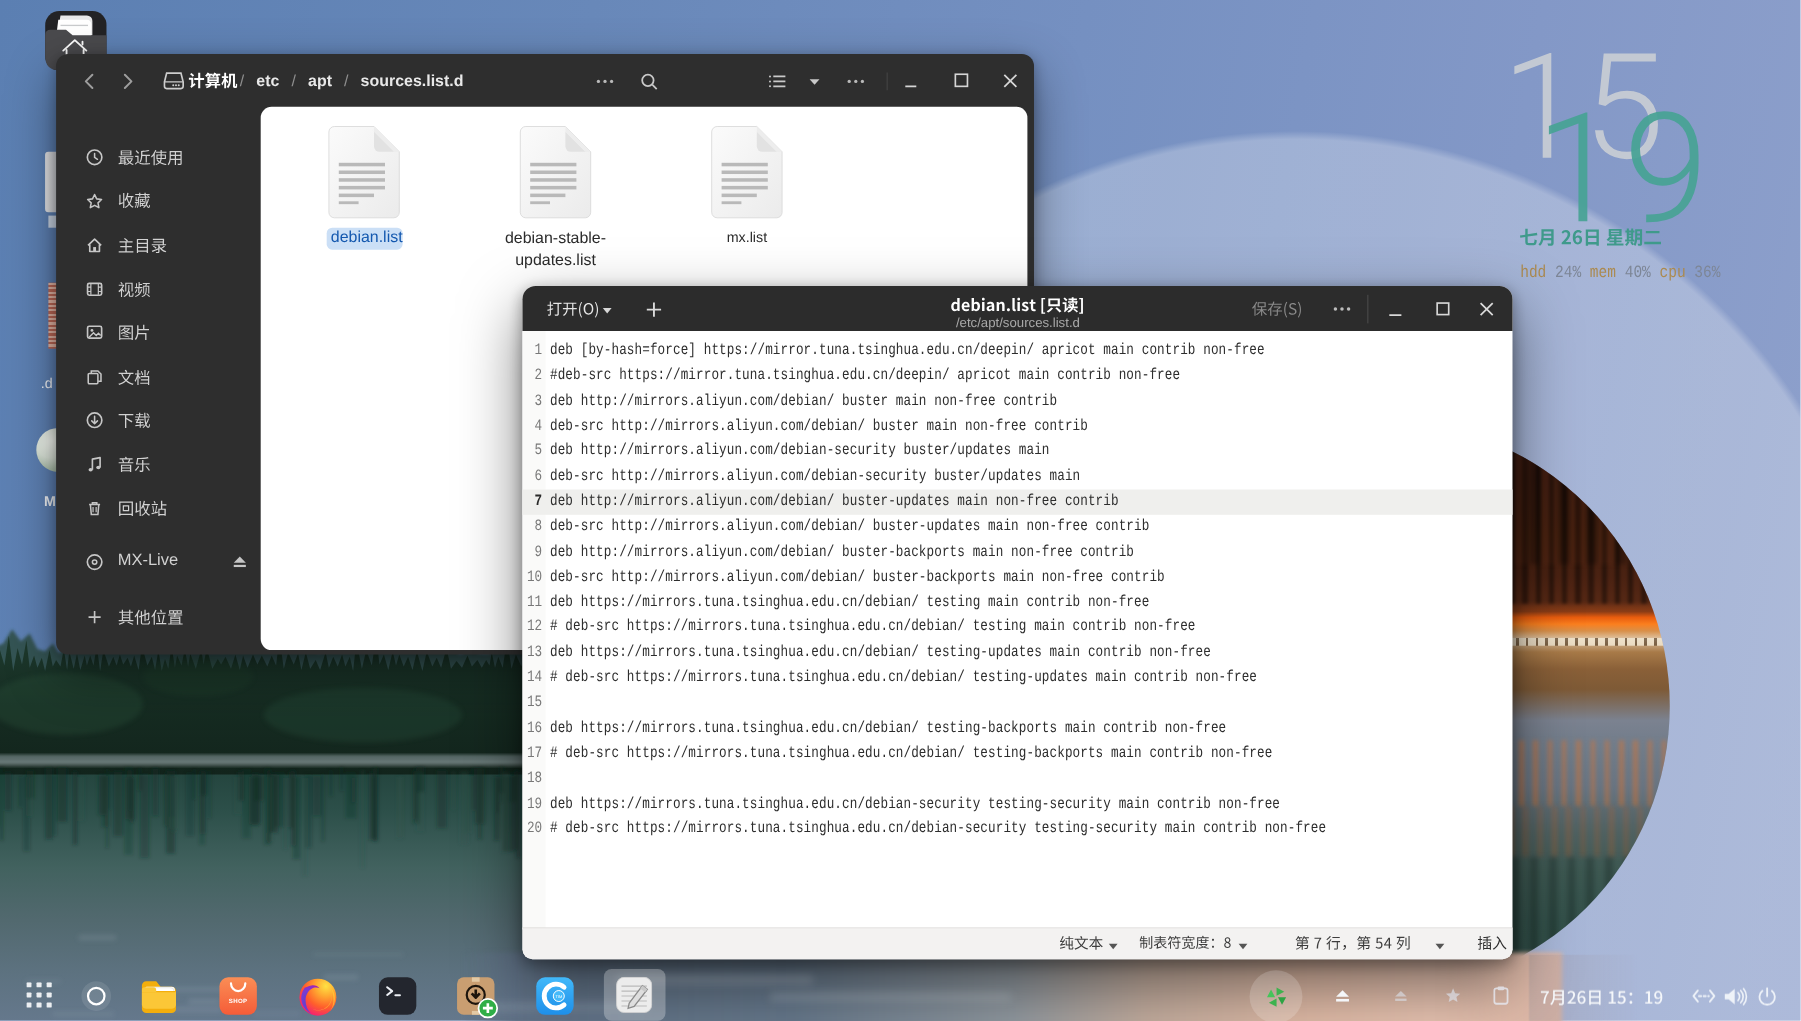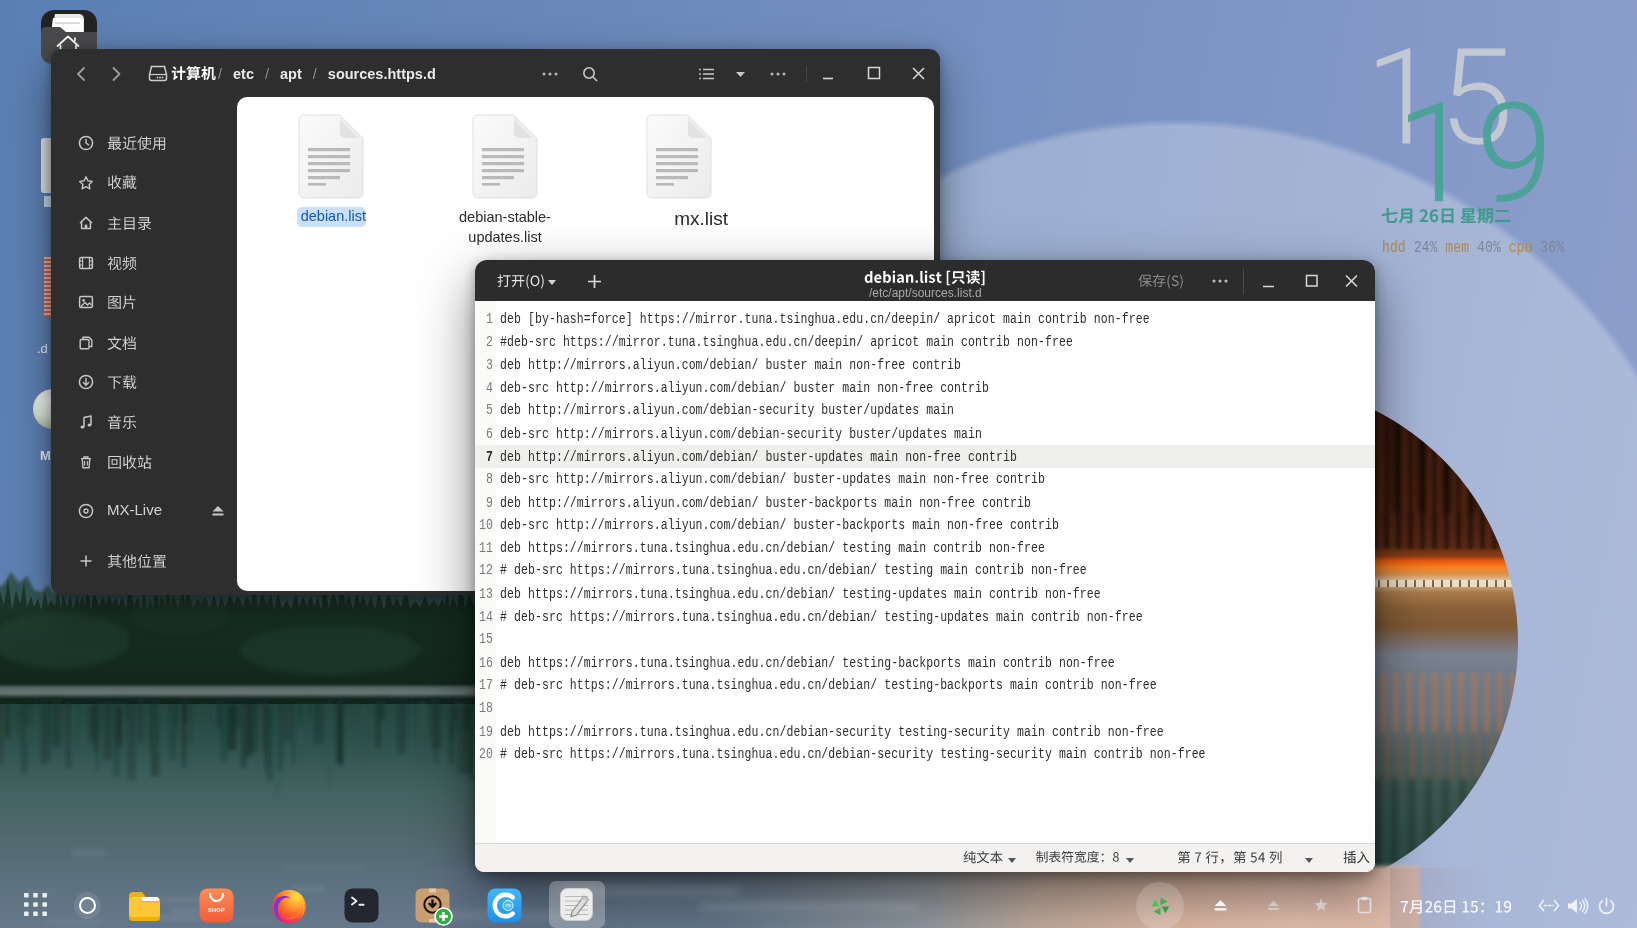--- a/index.html
+++ b/index.html
@@ -298,21 +298,21 @@
       <svg class="abs" style="left:816px;top:17px" width="60" height="16" viewBox="0 0 60 16">
         <g fill="none" stroke="#d5d5d5" stroke-width="1.5">
           <rect x="1.5" y="1.5" width="11" height="11"></rect>
           <path d="M46 2 l11 11 M57 2 l-11 11" stroke-width="1.6"></path>
         </g>
       </svg>
     </div>
 <svg style="position:absolute;left:171px;top:63.1px;" width="45" height="21" viewBox="0 -15.9 45.0 21.1">
       <path fill="#ffffff" d="M1.7 -11.4C2.6 -10.7 3.7 -9.7 4.2 -9.1L5.4 -10.4C4.9 -11.0 3.7 -12.0 2.9 -12.6ZM0.6 -8.1V-6.3H2.8V-1.8C2.8 -1.1 2.3 -0.6 1.9 -0.4C2.2 -0.0 2.7 0.8 2.8 1.3C3.1 0.9 3.7 0.5 6.7 -1.7C6.5 -2.1 6.2 -2.9 6.1 -3.4L4.6 -2.3V-8.1ZM9.1 -12.7V-8.0H5.5V-6.1H9.1V1.3H11.0V-6.1H14.5V-8.0H11.0V-12.7Z M19.3 -6.6H26.0V-6.1H19.3ZM19.3 -5.1H26.0V-4.5H19.3ZM19.3 -8.2H26.0V-7.6H19.3ZM23.7 -12.9C23.4 -12.0 22.9 -11.2 22.3 -10.6V-11.8H19.0L19.3 -12.4L17.6 -12.9C17.1 -11.7 16.2 -10.6 15.3 -9.9C15.7 -9.6 16.4 -9.2 16.8 -8.9C17.2 -9.3 17.6 -9.8 18.1 -10.3H18.4C18.6 -10.0 18.8 -9.6 19.0 -9.2H17.5V-3.4H19.3V-2.5H15.7V-1.1H18.7C18.2 -0.7 17.4 -0.3 15.9 0.0C16.3 0.4 16.8 1.0 17.0 1.3C19.4 0.7 20.5 -0.1 20.9 -1.1H24.3V1.3H26.1V-1.1H29.3V-2.5H26.1V-3.4H27.9V-9.2H26.5L27.5 -9.7C27.4 -9.9 27.3 -10.1 27.0 -10.3H29.3V-11.8H25.1C25.2 -12.0 25.4 -12.2 25.4 -12.4ZM24.3 -2.5H21.1V-3.4H24.3ZM22.9 -9.2H19.6L20.6 -9.6C20.5 -9.8 20.4 -10.1 20.2 -10.3H22.1C21.9 -10.2 21.8 -10.0 21.6 -9.9C21.9 -9.8 22.5 -9.5 22.9 -9.2ZM23.3 -9.2C23.6 -9.6 24.0 -9.9 24.3 -10.3H25.1C25.4 -10.0 25.7 -9.6 25.9 -9.2Z M37.3 -11.9V-7.0C37.3 -4.8 37.1 -1.8 35.1 0.2C35.5 0.4 36.3 1.0 36.5 1.3C38.7 -0.9 39.1 -4.5 39.1 -7.0V-10.2H40.9V-1.2C40.9 0.1 41.1 0.5 41.3 0.8C41.6 1.1 42.0 1.2 42.4 1.2C42.6 1.2 43.0 1.2 43.2 1.2C43.6 1.2 43.9 1.1 44.2 0.9C44.4 0.7 44.6 0.4 44.7 -0.0C44.7 -0.4 44.8 -1.5 44.8 -2.3C44.4 -2.5 43.9 -2.8 43.5 -3.0C43.5 -2.1 43.5 -1.4 43.5 -1.1C43.5 -0.8 43.4 -0.6 43.4 -0.6C43.3 -0.5 43.3 -0.5 43.2 -0.5C43.1 -0.5 43.0 -0.5 42.9 -0.5C42.9 -0.5 42.8 -0.5 42.8 -0.6C42.7 -0.6 42.7 -0.8 42.7 -1.2V-11.9ZM32.9 -12.8V-9.6H30.7V-7.9H32.7C32.2 -6.1 31.3 -4.1 30.3 -2.9C30.6 -2.5 31.0 -1.7 31.2 -1.2C31.8 -2.1 32.4 -3.3 32.9 -4.7V1.3H34.6V-5.0C35.1 -4.3 35.5 -3.6 35.7 -3.1L36.8 -4.5C36.5 -4.9 35.1 -6.5 34.6 -7.0V-7.9H36.6V-9.6H34.6V-12.8Z"></path>
     </svg>
-<div class="abs" style="left:218px;top:66px;font-size:14.5px;font-weight:bold;color:#e8e8e8"><span style="color:#8f8f8f;font-weight:normal">/</span><span style="padding:0 11px">etc</span><span style="color:#8f8f8f;font-weight:normal">/</span><span style="padding:0 11px">apt</span><span style="color:#8f8f8f;font-weight:normal">/</span><span style="padding-left:11px">sources.https.d</span></div>
+<div class="abs" style="left:218px;top:66px;font-size:14.5px;font-weight:bold;color:#e8e8e8"><span style="color:#8f8f8f;font-weight:normal">/</span><span style="padding:0 11px">etc</span><span style="color:#8f8f8f;font-weight:normal">/</span><span style="padding:0 11px">apt</span><span style="color:#8f8f8f;font-weight:normal">/</span><span style="padding-left:11px">sources.list.d</span></div>
 <svg class="abs" style="left:78px;top:135.0px" width="16" height="16" viewBox="0 0 16 16">
       <circle cx="8" cy="8" r="6.6" fill="none" stroke="#c6c6c6" stroke-width="1.5"></circle>
       <path d="M8 4.5 V8 L10.6 9.8" fill="none" stroke="#c6c6c6" stroke-width="1.4" stroke-linecap="round"></path>
     </svg>
 <svg style="position:absolute;left:107px;top:132.6px;" width="60" height="21" viewBox="0 -15.9 60.0 21.1">
       <path fill="#d2d2d2" d="M3.7 -9.5H11.3V-8.5H3.7ZM3.7 -11.3H11.3V-10.3H3.7ZM2.6 -12.1V-7.7H12.4V-12.1ZM5.9 -5.9V-4.9H3.2V-5.9ZM0.7 -0.6 0.8 0.4 5.9 -0.3V1.2H7.0V-0.4L7.8 -0.5V-1.4L7.0 -1.3V-5.9H14.2V-6.8H0.7V-5.9H2.2V-0.8ZM7.6 -5.0V-4.0H8.5L8.2 -3.9C8.7 -2.8 9.3 -1.9 10.1 -1.1C9.2 -0.4 8.3 0.0 7.4 0.3C7.6 0.5 7.8 0.9 7.9 1.2C8.9 0.8 9.9 0.3 10.8 -0.4C11.6 0.3 12.6 0.8 13.8 1.2C13.9 0.9 14.2 0.5 14.5 0.3C13.4 0.0 12.4 -0.5 11.6 -1.1C12.6 -2.0 13.3 -3.2 13.8 -4.7L13.2 -5.0L12.9 -5.0ZM9.2 -4.0H12.5C12.1 -3.1 11.5 -2.4 10.8 -1.7C10.1 -2.4 9.6 -3.1 9.2 -4.0ZM5.9 -4.0V-3.0H3.2V-4.0ZM5.9 -2.1V-1.2L3.2 -0.9V-2.1Z M16.2 -11.7C17.0 -10.9 18.0 -9.8 18.5 -9.1L19.4 -9.8C18.9 -10.5 17.9 -11.5 17.1 -12.3ZM28.0 -12.6C26.5 -12.1 23.6 -11.8 21.2 -11.7V-8.4C21.2 -6.4 21.1 -3.8 19.8 -1.8C20.0 -1.7 20.5 -1.3 20.7 -1.1C21.9 -2.8 22.2 -5.2 22.3 -7.1H25.4V-1.2H26.5V-7.1H29.3V-8.2H22.4V-8.4V-10.8C24.7 -10.9 27.2 -11.2 28.9 -11.8ZM18.9 -7.2H15.8V-6.1H17.8V-1.9C17.2 -1.6 16.4 -0.9 15.6 -0.1L16.3 0.9C17.1 -0.1 17.8 -1.0 18.3 -1.0C18.7 -1.0 19.2 -0.4 19.8 -0.1C20.8 0.6 22.1 0.8 24.0 0.8C25.4 0.8 28.1 0.7 29.1 0.6C29.2 0.3 29.3 -0.3 29.5 -0.6C28.0 -0.4 25.8 -0.3 24.0 -0.3C22.3 -0.3 21.0 -0.4 20.0 -1.0C19.5 -1.3 19.2 -1.6 18.9 -1.8Z M39.0 -12.5V-10.9H34.8V-9.9H39.0V-8.4H35.2V-4.3H38.9C38.8 -3.4 38.6 -2.7 38.1 -2.0C37.3 -2.5 36.7 -3.2 36.2 -4.0L35.2 -3.7C35.8 -2.7 36.5 -1.9 37.4 -1.2C36.7 -0.6 35.7 -0.1 34.3 0.3C34.5 0.6 34.8 1.0 35.0 1.2C36.5 0.8 37.6 0.1 38.4 -0.6C39.9 0.3 41.8 0.9 43.9 1.2C44.1 0.9 44.3 0.5 44.6 0.2C42.4 -0.0 40.5 -0.6 39.0 -1.4C39.6 -2.3 39.9 -3.2 40.0 -4.3H43.9V-8.4H40.1V-9.9H44.4V-10.9H40.1V-12.5ZM36.3 -7.5H39.0V-5.9L39.0 -5.2H36.3ZM40.1 -7.5H42.9V-5.2H40.1L40.1 -5.9ZM34.2 -12.6C33.3 -10.3 31.8 -8.1 30.3 -6.7C30.5 -6.4 30.8 -5.8 30.9 -5.6C31.5 -6.1 32.1 -6.8 32.6 -7.5V1.3H33.7V-9.2C34.3 -10.2 34.8 -11.2 35.2 -12.3Z M47.3 -11.5V-6.1C47.3 -4.0 47.1 -1.3 45.5 0.5C45.7 0.7 46.2 1.1 46.4 1.3C47.5 0.0 48.0 -1.7 48.2 -3.4H52.0V1.1H53.1V-3.4H57.2V-0.3C57.2 -0.1 57.1 0.0 56.8 0.0C56.5 0.1 55.5 0.1 54.4 0.0C54.6 0.3 54.8 0.8 54.8 1.1C56.2 1.1 57.1 1.1 57.6 0.9C58.1 0.8 58.3 0.4 58.3 -0.3V-11.5ZM48.4 -10.5H52.0V-8.1H48.4ZM57.2 -10.5V-8.1H53.1V-10.5ZM48.4 -7.0H52.0V-4.5H48.3C48.4 -5.0 48.4 -5.6 48.4 -6.1ZM57.2 -7.0V-4.5H53.1V-7.0Z"></path>
     </svg>
 <svg class="abs" style="left:78px;top:174.5px" width="16" height="16" viewBox="0 0 16 16">
       <path d="M8 1.8 L9.9 5.8 L14.3 6.4 L11.1 9.4 L11.9 13.8 L8 11.7 L4.1 13.8 L4.9 9.4 L1.7 6.4 L6.1 5.8 Z" fill="none" stroke="#c6c6c6" stroke-width="1.4" stroke-linejoin="round"></path>
     </svg>
@@ -439,21 +439,21 @@
         <rect x="12" y="43" width="42" height="3.2"></rect>
         <rect x="12" y="50" width="42" height="3.2"></rect>
         <rect x="12" y="57" width="42" height="3.2"></rect>
         <rect x="12" y="64" width="32" height="3.2"></rect>
         <rect x="12" y="71" width="18" height="2.6"></rect>
       </g>
 </svg>
 <div class="abs" style="left:297px;top:207px;width:69px;height:20px;background:#cbdff6;border-radius:5px"></div>
 <div class="abs" style="left:297px;top:208px;width:69px;text-align:right;font-size:14.5px;color:#1458af">debian.list</div>
 <div class="abs" style="left:430px;top:208px;width:150px;text-align:center;font-size:14.5px;color:#2b2b2b;line-height:19.5px">debian-stable-<br>updates.list</div>
-<div class="abs" style="left:630px;top:208px;width:98px;text-align:right;font-size:19px;color:#2b2b2b">mx.list</div>
+<div class="abs" style="left:630px;top:208px;width:98px;text-align:center;font-size:13px;color:#2b2b2b">mx.list</div>
 <div class="abs" style="left:475px;top:260px;width:900px;height:612px;border-radius:12px 12px 9px 9px;background:#fff;box-shadow:0 22px 55px rgba(0,0,0,0.5),0 4px 14px rgba(0,0,0,0.35)">
 <div class="abs" style="left:0;top:0;width:900px;height:41px;background:#2c2c2c;border-radius:12px 12px 0 0"></div>
 <div class="abs" style="left:0;top:41px;width:21px;height:544px;background:#fafaf9"></div>
 <div class="abs" style="left:0;top:583px;width:900px;height:29px;background:#f3f2f1;border-top:1px solid #d9d8d6;border-radius:0 0 9px 9px"></div>
 <div class="abs" style="left:0;top:185px;width:900px;height:23px;background:#efefed"></div>
 </div>
 <svg style="position:absolute;left:497px;top:271.2px;" width="48" height="20" viewBox="0 -14.8 47.9 19.7">
       <path fill="#e6e6e6" d="M2.8 -11.8V-8.9H0.7V-7.9H2.8V-4.9C1.9 -4.7 1.2 -4.5 0.5 -4.4L0.9 -3.3L2.8 -3.9V-0.3C2.8 -0.1 2.7 -0.0 2.5 -0.0C2.3 0.0 1.7 0.0 1.1 -0.0C1.2 0.3 1.3 0.7 1.4 1.0C2.4 1.0 2.9 1.0 3.3 0.8C3.7 0.6 3.8 0.3 3.8 -0.3V-4.2L5.9 -4.8L5.8 -5.8L3.8 -5.2V-7.9H5.8V-8.9H3.8V-11.8ZM5.9 -10.6V-9.5H9.8V-0.4C9.8 -0.2 9.7 -0.1 9.5 -0.1C9.2 -0.1 8.1 -0.1 7.1 -0.1C7.3 0.2 7.5 0.7 7.5 1.0C8.9 1.0 9.8 1.0 10.3 0.8C10.8 0.7 11.0 0.3 11.0 -0.4V-9.5H13.5V-10.6Z M23.1 -9.8V-5.9H19.2V-6.5V-9.8ZM14.7 -5.9V-4.8H18.0C17.8 -2.9 17.1 -1.1 14.8 0.4C15.0 0.6 15.4 0.9 15.6 1.2C18.2 -0.5 18.9 -2.6 19.1 -4.8H23.1V1.1H24.2V-4.8H27.3V-5.9H24.2V-9.8H26.9V-10.8H15.2V-9.8H18.1V-6.5L18.1 -5.9Z M31.3 2.7 32.1 2.4C30.9 0.4 30.4 -2.0 30.4 -4.4C30.4 -6.7 30.9 -9.1 32.1 -11.1L31.3 -11.5C30.1 -9.4 29.3 -7.1 29.3 -4.4C29.3 -1.6 30.1 0.7 31.3 2.7Z M37.9 0.2C40.5 0.2 42.3 -1.9 42.3 -5.2C42.3 -8.5 40.5 -10.4 37.9 -10.4C35.4 -10.4 33.5 -8.5 33.5 -5.2C33.5 -1.9 35.4 0.2 37.9 0.2ZM37.9 -1.0C36.1 -1.0 34.9 -2.6 34.9 -5.2C34.9 -7.7 36.1 -9.3 37.9 -9.3C39.8 -9.3 41.0 -7.7 41.0 -5.2C41.0 -2.6 39.8 -1.0 37.9 -1.0Z M44.5 2.7C45.8 0.7 46.6 -1.6 46.6 -4.4C46.6 -7.1 45.8 -9.4 44.5 -11.5L43.7 -11.1C44.9 -9.1 45.5 -6.7 45.5 -4.4C45.5 -2.0 44.9 0.4 43.7 2.4Z"></path>
     </svg>
 <div class="abs" style="left:548px;top:280px;width:0;height:0;border-left:4.5px solid transparent;border-right:4.5px solid transparent;border-top:5.5px solid #d8d8d8"></div>

